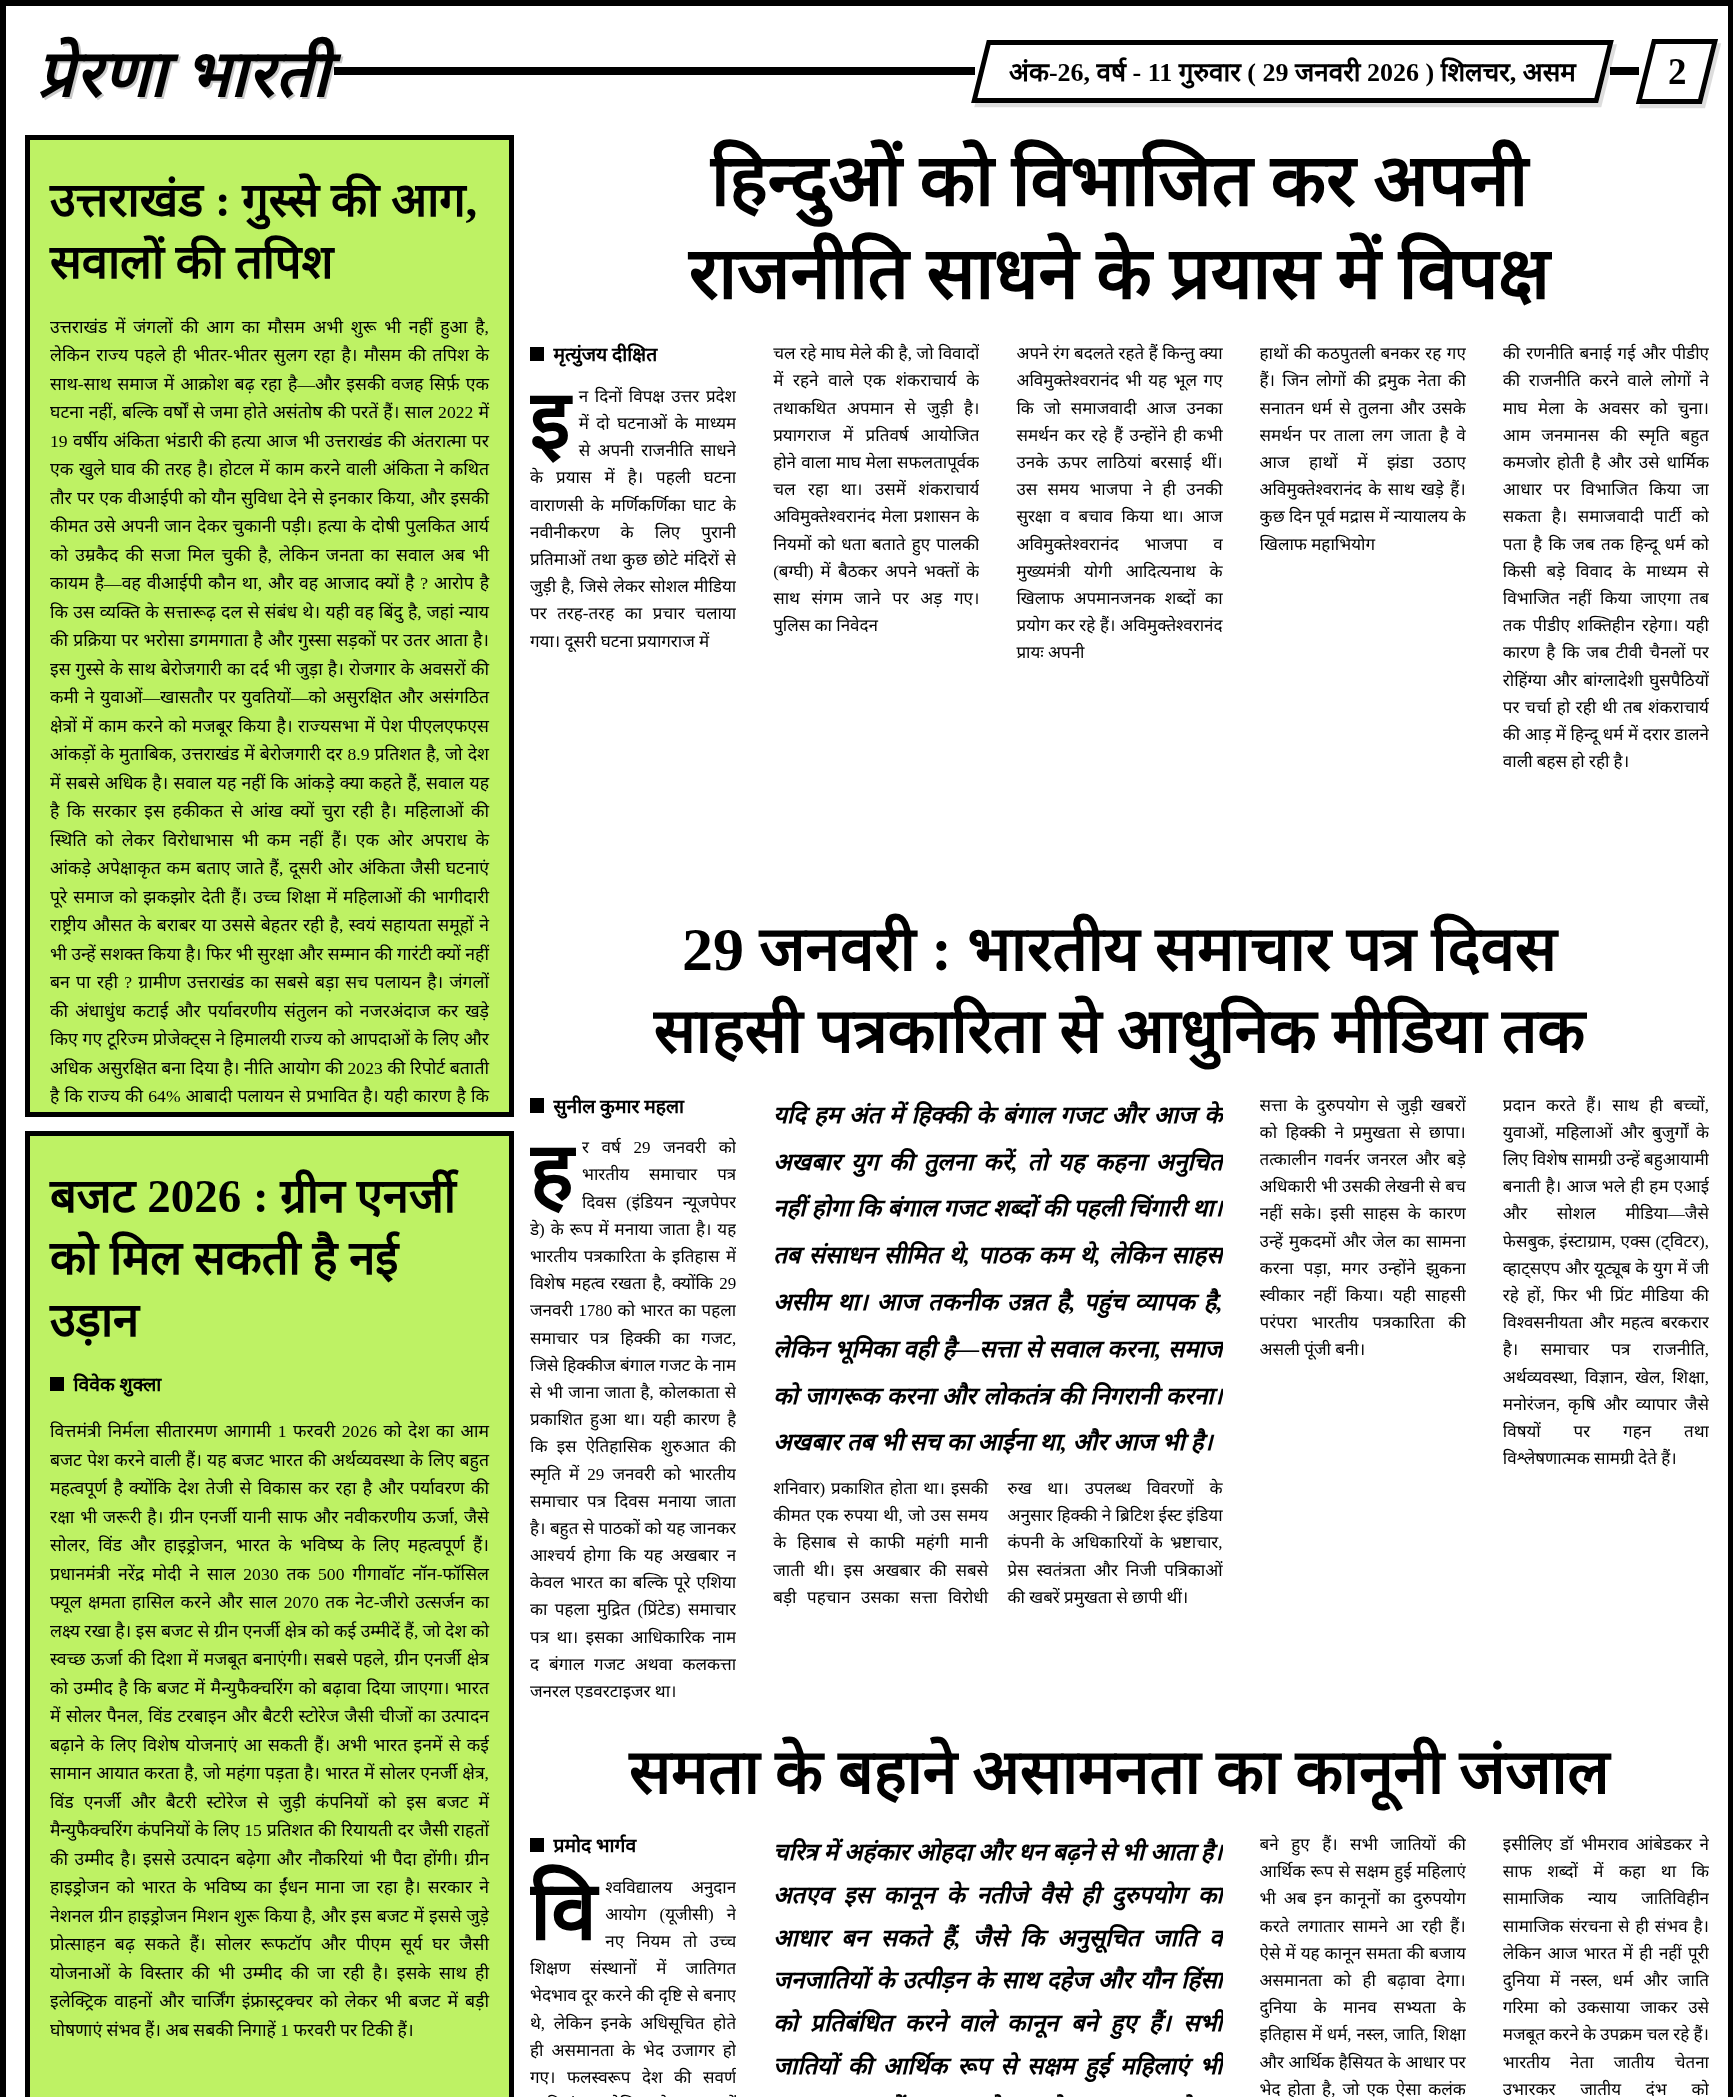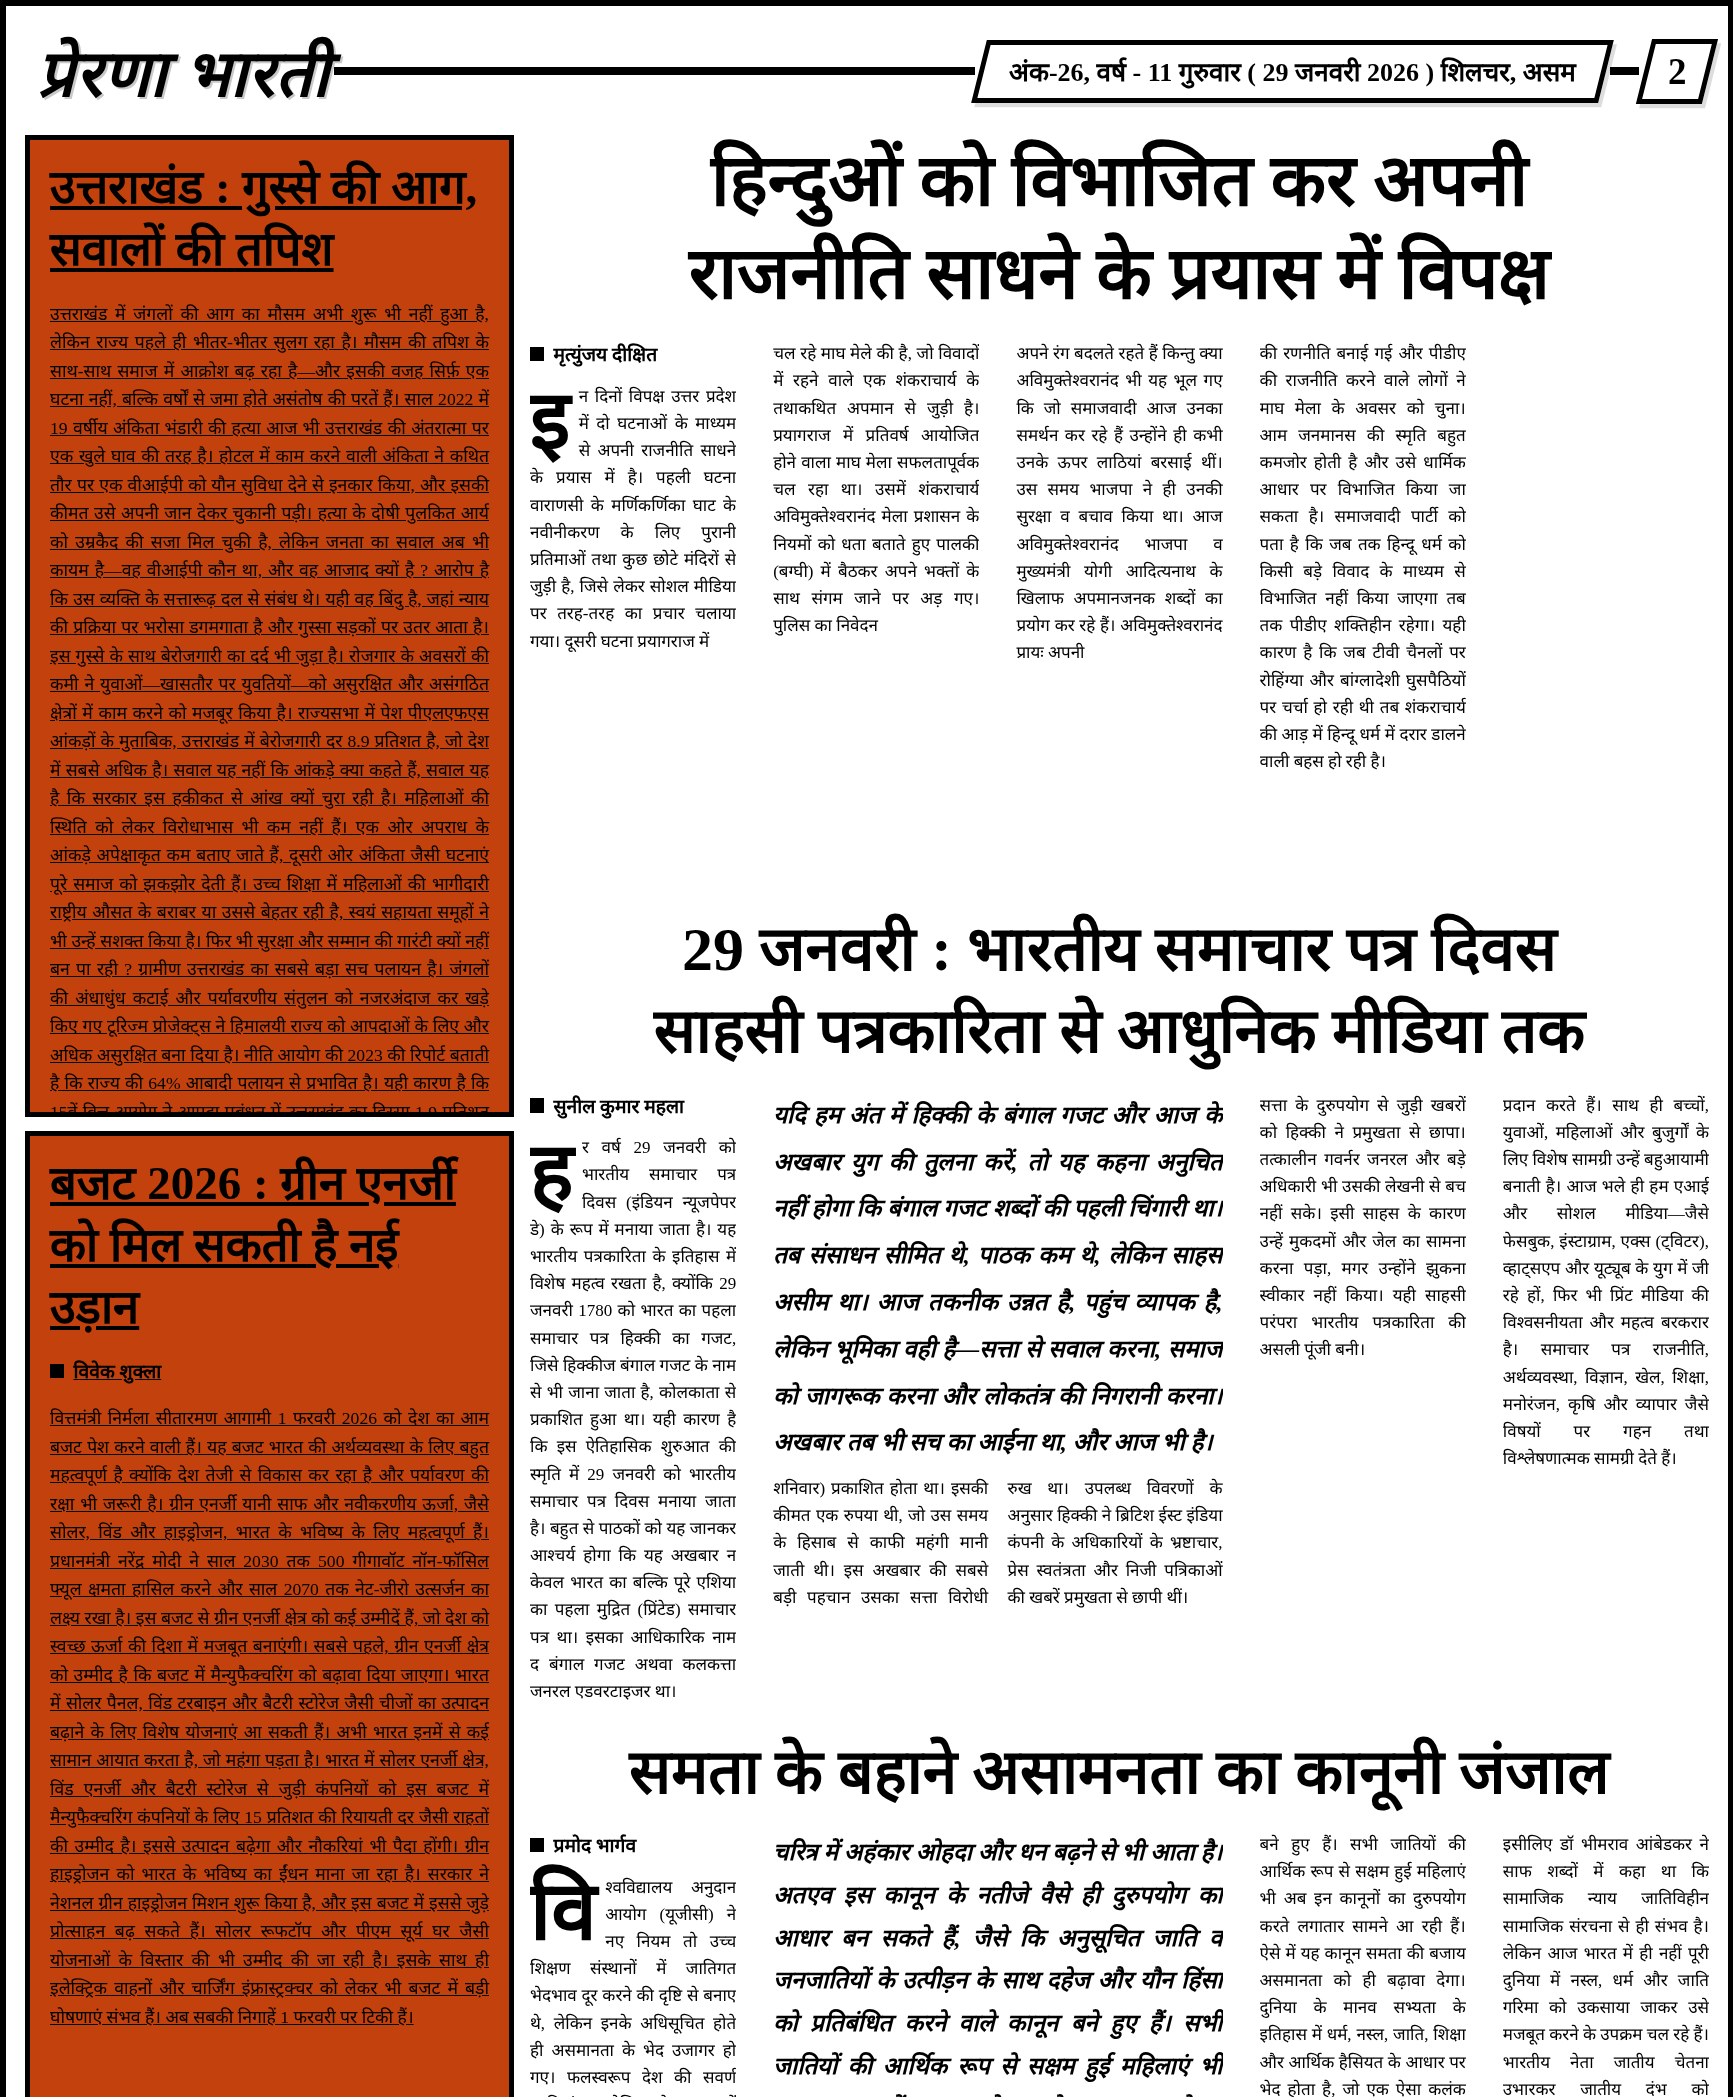--- a/index.html
+++ b/index.html
@@ -22,21 +22,21 @@
     transform:skewX(-14deg); border:5px solid #000; background:#fff;
     box-shadow:4.2px 4.2px 0 #00000022; padding:8.4px 25px;
   }
   .skewbox .inner { display:block; transform:skewX(14deg); font-weight:bold; }
   .issuebox .inner { font-size:26px; white-space:nowrap; }
   .pagebox { padding:5.9px 18.5px; }
   .pagebox .inner { font-size:37px; }
   
   .body-grid { display:flex; gap:16px; margin-top:11px; height:2563px; }
   .sidebar { width:489px; flex:0 0 auto; display:flex; flex-direction:column; gap:14.3px; }
-  .side-box { border:5px solid #000; padding:16px 20px; overflow:hidden; background:#c2410c;text-decoration:underline; }
+  .side-box { border:5px solid #000; padding:29px 20px; overflow:hidden; background:#bef264; }
   .side-box.first { height:982px; }
   .side-box.second { flex:1; }
   .side-title { font-size:47px; font-weight:bold; line-height:1.32; }
   .side-byline { margin-top:19.3px; }
   .side-body { margin-top:20px; font-size:17.6px; line-height:1.62; text-align:justify; }
   .main-col { flex:1; display:flex; flex-direction:column; overflow:hidden; }
   .headline-xl { font-size:72px; font-weight:bold; text-align:center; line-height:1.30; }
   .headline-lg { font-size:62px; font-weight:bold; text-align:center; line-height:1.32; }
   .byline { font-size:19.3px; font-weight:bold; margin-bottom:11.7px; white-space:nowrap; }
   .sq { display:inline-block; width:14.3px; height:14.3px; background:#000; margin-right:9.2px; }
@@ -96,20 +96,21 @@
         <div class="headline-xl">राजनीति साधने के प्रयास में विपक्ष</div>
         <div class="cols5 art1-body">
           <div class="coltext">
             <div class="byline">
               <span class="sq"></span><span>मृत्युंजय दीक्षित</span>
             </div>
             <span class="dropcap">इ</span><span>न दिनों विपक्ष उत्तर प्रदेश में दो घटनाओं के माध्यम से अपनी राजनीति साधने के प्रयास में है। पहली घटना वाराणसी के मर्णिकर्णिका घाट के नवीनीकरण के लिए पुरानी प्रतिमाओं तथा कुछ छोटे मंदिरों से जुड़ी है, जिसे लेकर सोशल मीडिया पर तरह-तरह का प्रचार चलाया गया। दूसरी घटना प्रयागराज में</span>
           </div>
           <div class="coltext">चल रहे माघ मेले की है, जो विवादों में रहने वाले एक शंकराचार्य के तथाकथित अपमान से जुड़ी है। प्रयागराज में प्रतिवर्ष आयोजित होने वाला माघ मेला सफलतापूर्वक चल रहा था। उसमें शंकराचार्य अविमुक्तेश्वरानंद मेला प्रशासन के नियमों को धता बताते हुए पालकी (बग्घी) में बैठकर अपने भक्तों के साथ संगम जाने पर अड़ गए। पुलिस का निवेदन</div>
           <div class="coltext">अपने रंग बदलते रहते हैं किन्तु क्या अविमुक्तेश्वरानंद भी यह भूल गए कि जो समाजवादी आज उनका समर्थन कर रहे हैं उन्होंने ही कभी उनके ऊपर लाठियां बरसाई थीं। उस समय भाजपा ने ही उनकी सुरक्षा व बचाव किया था। आज अविमुक्तेश्वरानंद भाजपा व मुख्यमंत्री योगी आदित्यनाथ के खिलाफ अपमानजनक शब्दों का प्रयोग कर रहे हैं। अविमुक्तेश्वरानंद प्रायः अपनी</div>
+          <div class="coltext">हाथों की कठपुतली बनकर रह गए हैं। जिन लोगों की द्रमुक नेता की सनातन धर्म से तुलना और उसके समर्थन पर ताला लग जाता है वे आज हाथों में झंडा उठाए अविमुक्तेश्वरानंद के साथ खड़े हैं। कुछ दिन पूर्व मद्रास में न्यायालय के खिलाफ महाभियोग</div>
           <div class="coltext">की रणनीति बनाई गई और पीडीए की राजनीति करने वाले लोगों ने माघ मेला के अवसर को चुना। आम जनमानस की स्मृति बहुत कमजोर होती है और उसे धार्मिक आधार पर विभाजित किया जा सकता है। समाजवादी पार्टी को पता है कि जब तक हिन्दू धर्म को किसी बड़े विवाद के माध्यम से विभाजित नहीं किया जाएगा तब तक पीडीए शक्तिहीन रहेगा। यही कारण है कि जब टीवी चैनलों पर रोहिंग्या और बांग्लादेशी घुसपैठियों पर चर्चा हो रही थी तब शंकराचार्य की आड़ में हिन्दू धर्म में दरार डालने वाली बहस हो रही है।</div>
         </div>
       </div>
 
       <div class="art2">
         <div class="headline-lg">29 जनवरी : भारतीय समाचार पत्र दिवस</div>
         <div class="headline-lg">साहसी पत्रकारिता से आधुनिक मीडिया तक</div>
         <div class="cols5 art2-body">
           <div class="coltext">
             <div class="byline">

